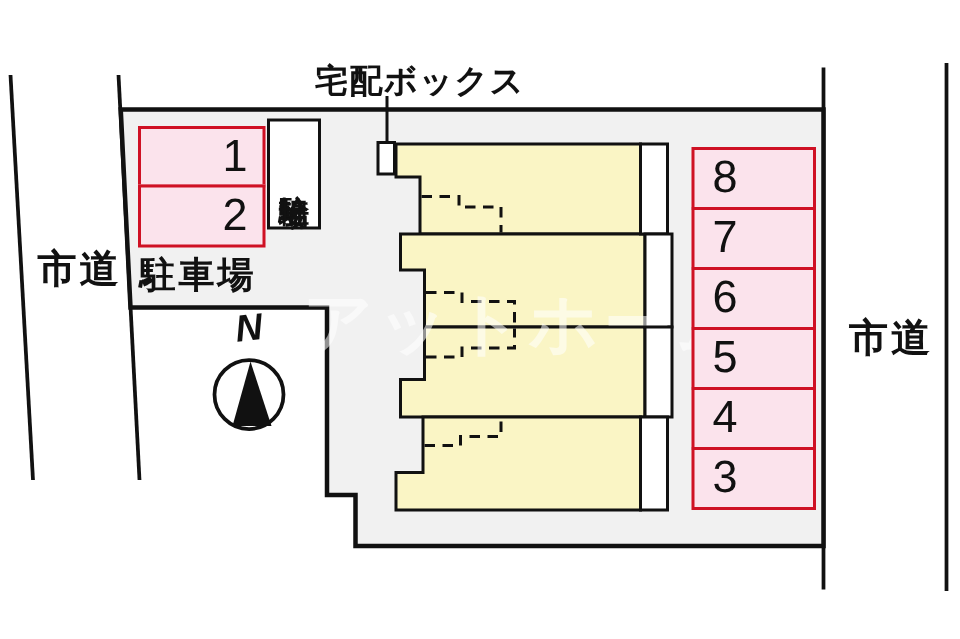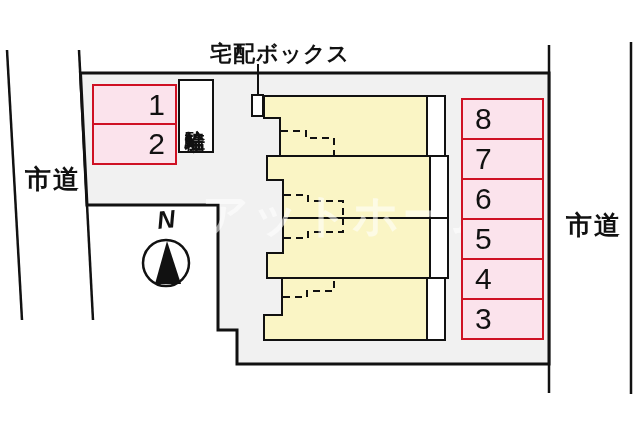--- a/index.html
+++ b/index.html
@@ -96,17 +96,18 @@
   </div>
   <div class="space right" style="top:258px; height:42px;">
     <span>4</span>
   </div>
   <div class="space right" style="top:298px; height:42px;">
     <span>3</span>
   </div>
 
   <div class="lbl lbl-delivery">宅配ボックス</div>
   <div class="lbl lbl-bicycle">駐輪場</div>
+  <div class="lbl lbl-parkinglot">駐車場</div>
   <div class="lbl lbl-road-left">市道</div>
   <div class="lbl lbl-road-right">市道</div>
   <div class="lbl lbl-north">N</div>
 
 </div>
 
 </body></html>

